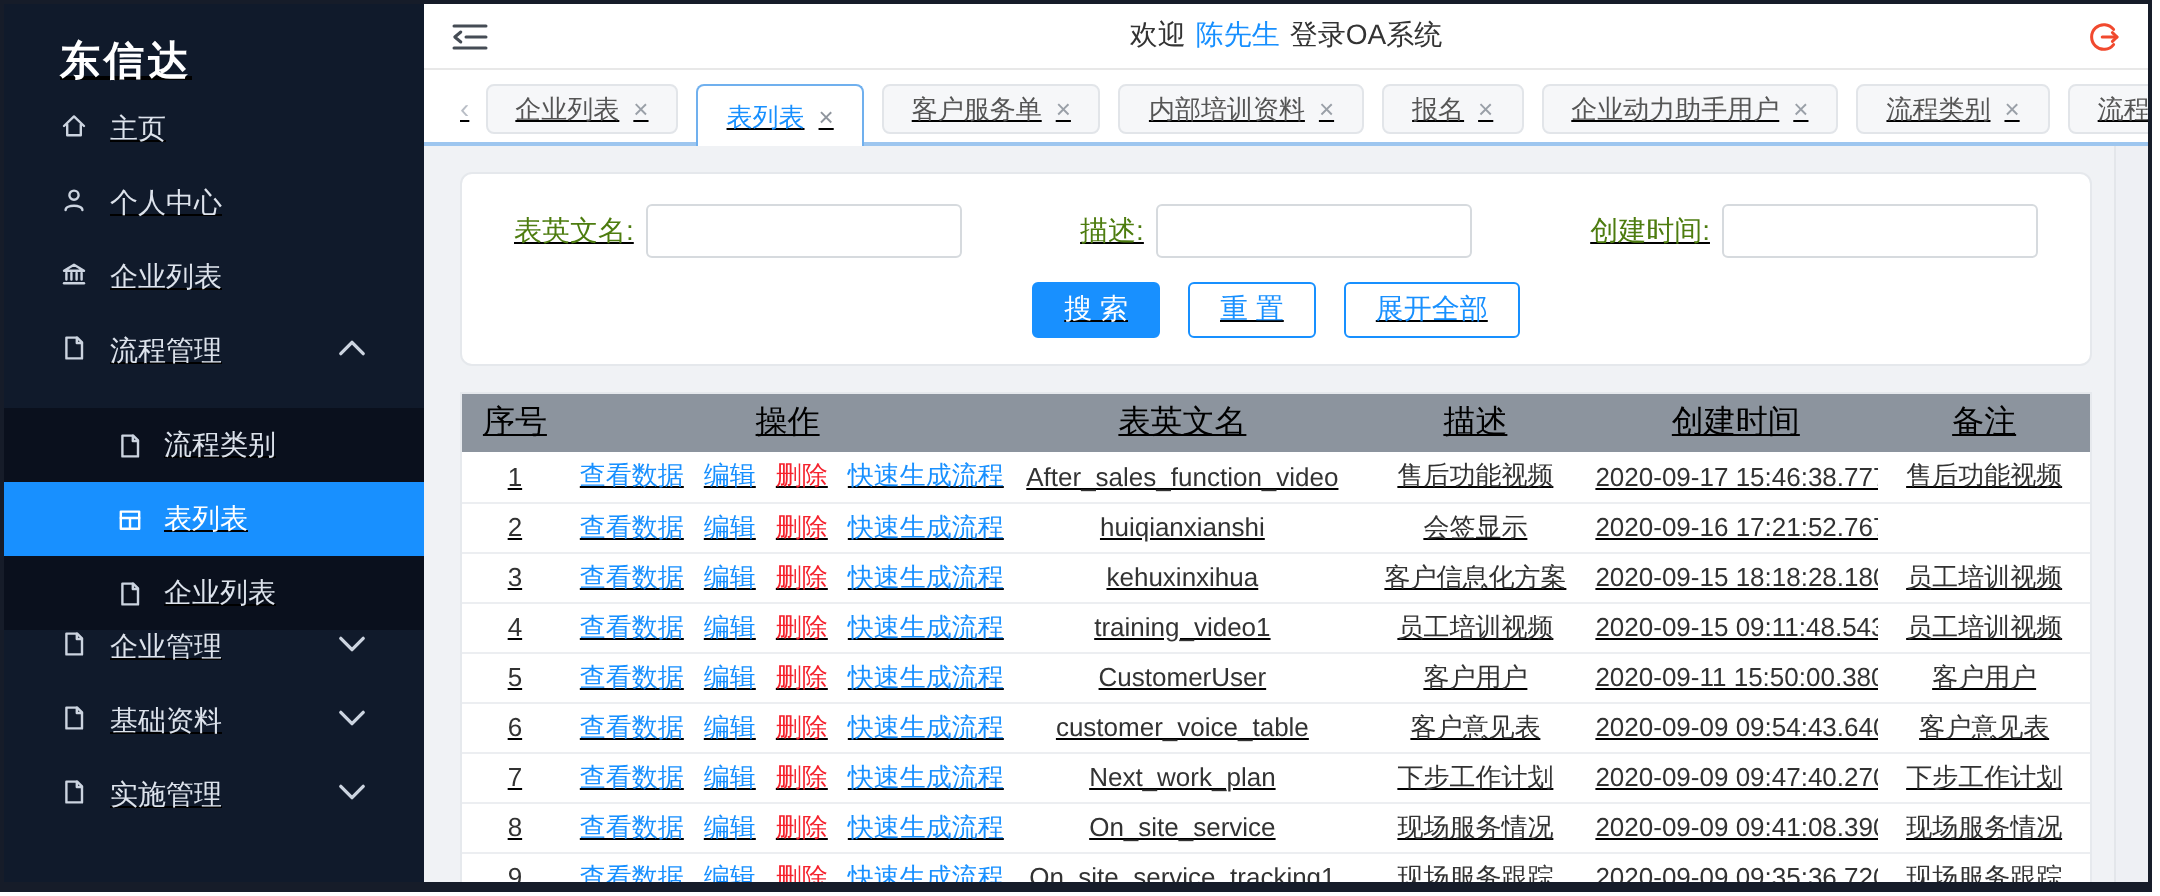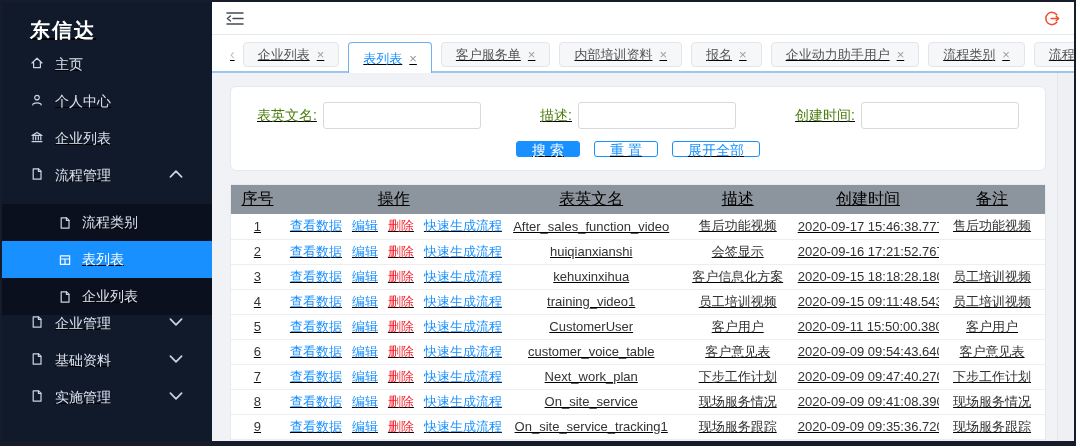--- a/index.html
+++ b/index.html
@@ -47,21 +47,21 @@
   .tab.active .tab-close{color:#8f959d;}
 
   
   .content{flex:1;overflow:hidden;padding:13px 28px 0 18px;}
   .filter-panel{background:#fff;border:1px solid #e5e8ec;border-radius:6px;padding:15px 26px 13px 26px;}
   .filter-row{display:flex;justify-content:space-between;}
   .fgroup{display:flex;align-items:center;}
   .fgroup .flabel{font-size:14px;color:#4d7c0f;margin-right:6px;white-space:nowrap;}
   .fgroup input{width:158px;height:27px;border:1px solid #d6dade;border-radius:3px;padding:0 8px;font-size:13px;outline:none;background:#fff;}
   .btn-row{display:flex;justify-content:center;gap:14px;margin-top:12px;}
-  .btn{height:16px;padding:0 15px;border-radius:3px;font-size:14px;cursor:pointer;font-family:inherit;}
+  .btn{height:28px;padding:0 15px;border-radius:3px;font-size:14px;cursor:pointer;font-family:inherit;}
   .btn-primary{background:var(--accent);border:1px solid var(--accent);color:#fff;}
   .btn-outline{background:#fff;border:1px solid var(--accent);color:var(--accent);}
 
   .table-wrap{margin-top:13px;background:#fff;border:1px solid #e6e9ed;border-bottom:none;}
   table{width:100%;border-collapse:collapse;table-layout:fixed;}
   thead th{background:var(--th-bg);color:#000000;font-weight:normal;height:29px;font-size:16px;white-space:nowrap;}
   tbody td{height:25px;text-align:center;font-size:13px;color:#333;border-bottom:1px solid #eceef1;white-space:nowrap;overflow:hidden;}
   .link{color:var(--accent);margin:0 5px;cursor:pointer;}
   .link.danger{color:var(--danger);}
 
@@ -194,20 +194,23 @@
   <div class="main">
 
     <header class="topbar">
       <span class="collapse-btn">
         <svg viewBox="0 0 18 15">
             <path d="M1 2 H17"></path>
             <path d="M7 7.5 H17"></path>
             <path d="M1 13 H17"></path>
             <path d="M4.4 5 L1.4 7.5 L4.4 10"></path>
           </svg>
+      </span>
+      <span class="welcome">
+        <span>欢迎</span><span class="username">陈先生</span><span>登录OA系统</span>
       </span>
       <span class="logout-btn">
         <svg viewBox="0 0 18 18">
             <path d="M14.6 5.0 A6.5 6.5 0 1 0 14.6 13.0"></path>
             <path d="M8.6 9 H16.4"></path>
             <path d="M14 6.7 L16.4 9 L14 11.3"></path>
           </svg>
       </span>
     </header>
 

